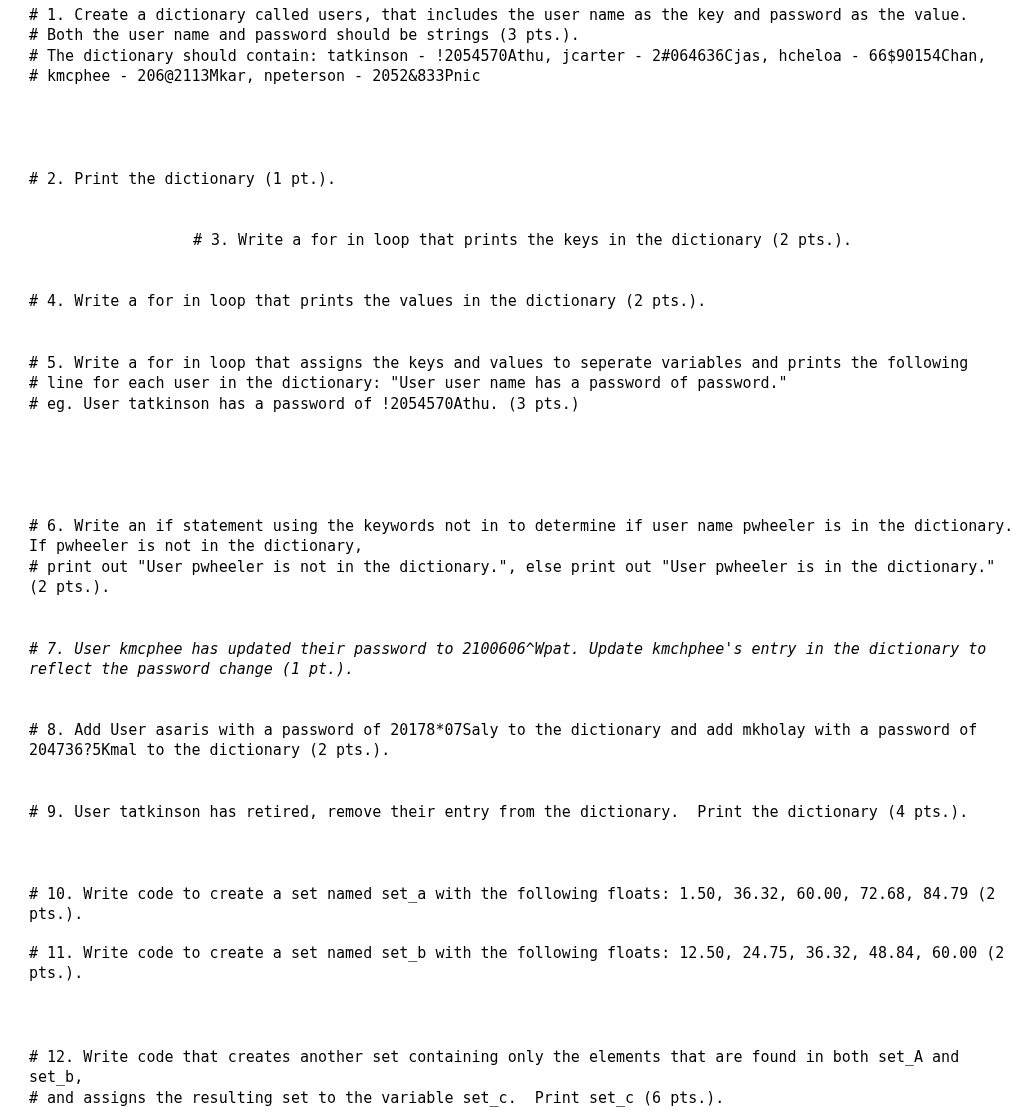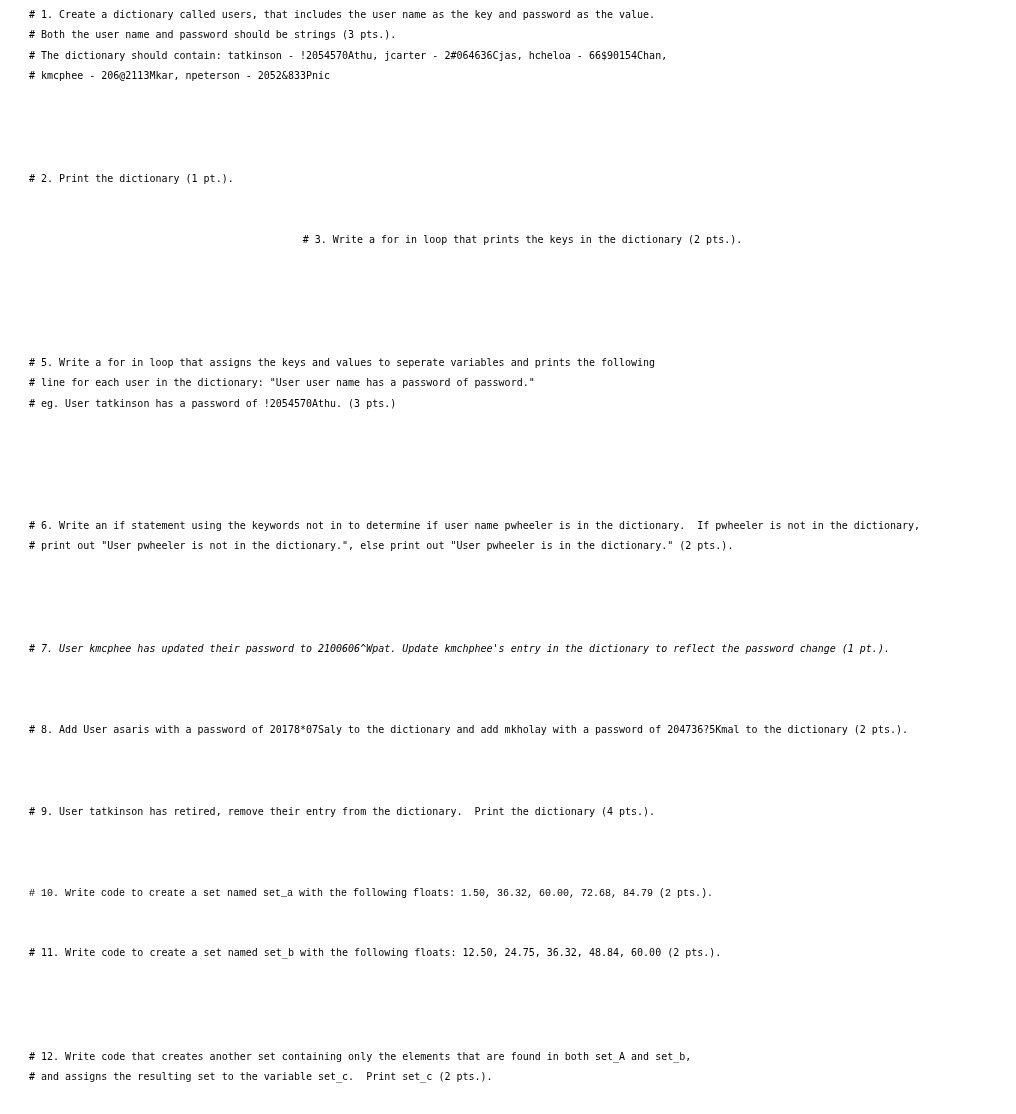--- a/index.html
+++ b/index.html
@@ -20,42 +20,43 @@
     height: 1114px;
     background: #ffffff;
     padding: 0;
     box-sizing: border-box;
   }
   .code-block {
     position: absolute;
     left: 29px;
     right: 0;
     font-family: "DejaVu Sans Mono", "Liberation Mono", monospace;
-    font-size: 10px;
+    font-size: 15px;
     line-height: 20.4px;
     color: #000000;
     white-space: pre-wrap;
     word-break: normal;
     letter-spacing: 0px;
     -webkit-font-smoothing: none;
   }
   .code-line {
     display: block;
     white-space: pre-wrap;
     min-height: 20.4px;
   }
 </style>
 </head>
 <body>
 
 <div id="assignment-sheet" style="background: rgb(255, 255, 255);">
     <div class="code-block" style="top: 5px; color: rgb(0, 0, 0);"><span class="code-line"># 1. Create a dictionary called users, that includes the user name as the key and password as the value.</span><span class="code-line"># Both the user name and password should be strings (3 pts.).</span><span class="code-line"># The dictionary should contain: tatkinson - !2054570Athu, jcarter - 2#064636Cjas, hcheloa - 66$90154Chan,</span><span class="code-line"># kmcphee - 206@2113Mkar, npeterson - 2052&amp;833Pnic</span></div>
     <div class="code-block" style="top: 169px; color: rgb(0, 0, 0);"><span class="code-line"># 2. Print the dictionary (1 pt.).</span></div>
     <div class="code-block" style="top: 230px; color: rgb(0, 0, 0); text-align: center;"><span class="code-line"># 3. Write a for in loop that prints the keys in the dictionary (2 pts.).</span></div>
+    <div class="code-block" style="top: 291px; color: rgb(0, 0, 0);"><span class="code-line"># 4. Write a for in loop that prints the values in the dictionary (2 pts.).</span></div>
     <div class="code-block" style="top: 353px; color: rgb(0, 0, 0);"><span class="code-line"># 5. Write a for in loop that assigns the keys and values to seperate variables and prints the following</span><span class="code-line"># line for each user in the dictionary: "User user name has a password of password."</span><span class="code-line"># eg. User tatkinson has a password of !2054570Athu. (3 pts.)</span></div>
     <div class="code-block" style="top: 516px; color: rgb(0, 0, 0);"><span class="code-line"># 6. Write an if statement using the keywords not in to determine if user name pwheeler is in the dictionary.  If pwheeler is not in the dictionary,</span><span class="code-line"># print out "User pwheeler is not in the dictionary.", else print out "User pwheeler is in the dictionary." (2 pts.).</span></div>
     <div class="code-block" style="top: 639px; color: rgb(0, 0, 0); font-style: italic;"><span class="code-line"># 7. User kmcphee has updated their password to 2100606^Wpat. Update kmchphee's entry in the dictionary to reflect the password change (1 pt.).</span></div>
     <div class="code-block" style="top: 720px; color: rgb(0, 0, 0);"><span class="code-line"># 8. Add User asaris with a password of 20178*07Saly to the dictionary and add mkholay with a password of 204736?5Kmal to the dictionary (2 pts.).</span></div>
     <div class="code-block" style="top: 802px; color: rgb(0, 0, 0);"><span class="code-line"># 9. User tatkinson has retired, remove their entry from the dictionary.  Print the dictionary (4 pts.).</span></div>
-    <div class="code-block" style="top: 884px; color: rgb(0, 0, 0); font-family: Liberation Mono, monospace;"><span class="code-line"># 10. Write code to create a set named set_a with the following floats: 1.50, 36.32, 60.00, 72.68, 84.79 (2 pts.).</span></div>
+    <div class="code-block" style="top: 884px; color: rgb(0, 0, 0);"><span class="code-line"># 10. Write code to create a set named set_a with the following floats: 1.50, 36.32, 60.00, 72.68, 84.79 (2 pts.).</span></div>
     <div class="code-block" style="top: 943px; color: rgb(0, 0, 0);"><span class="code-line"># 11. Write code to create a set named set_b with the following floats: 12.50, 24.75, 36.32, 48.84, 60.00 (2 pts.).</span></div>
-    <div class="code-block" style="top: 1047px; color: rgb(0, 0, 0);"><span class="code-line"># 12. Write code that creates another set containing only the elements that are found in both set_A and set_b,</span><span class="code-line"># and assigns the resulting set to the variable set_c.  Print set_c (2 pts.).</span></div>
+    <div class="code-block" style="top: 1047px; color: rgb(0, 0, 0);"><span class="code-line"># 12. Write code that creates another set containing only the elements that are found in both set_A and set_b,</span><span class="code-line"># and assigns the resulting set to the variable set_c.  Print set_c (6 pts.).</span></div>
   </div>
 
 </body></html>

